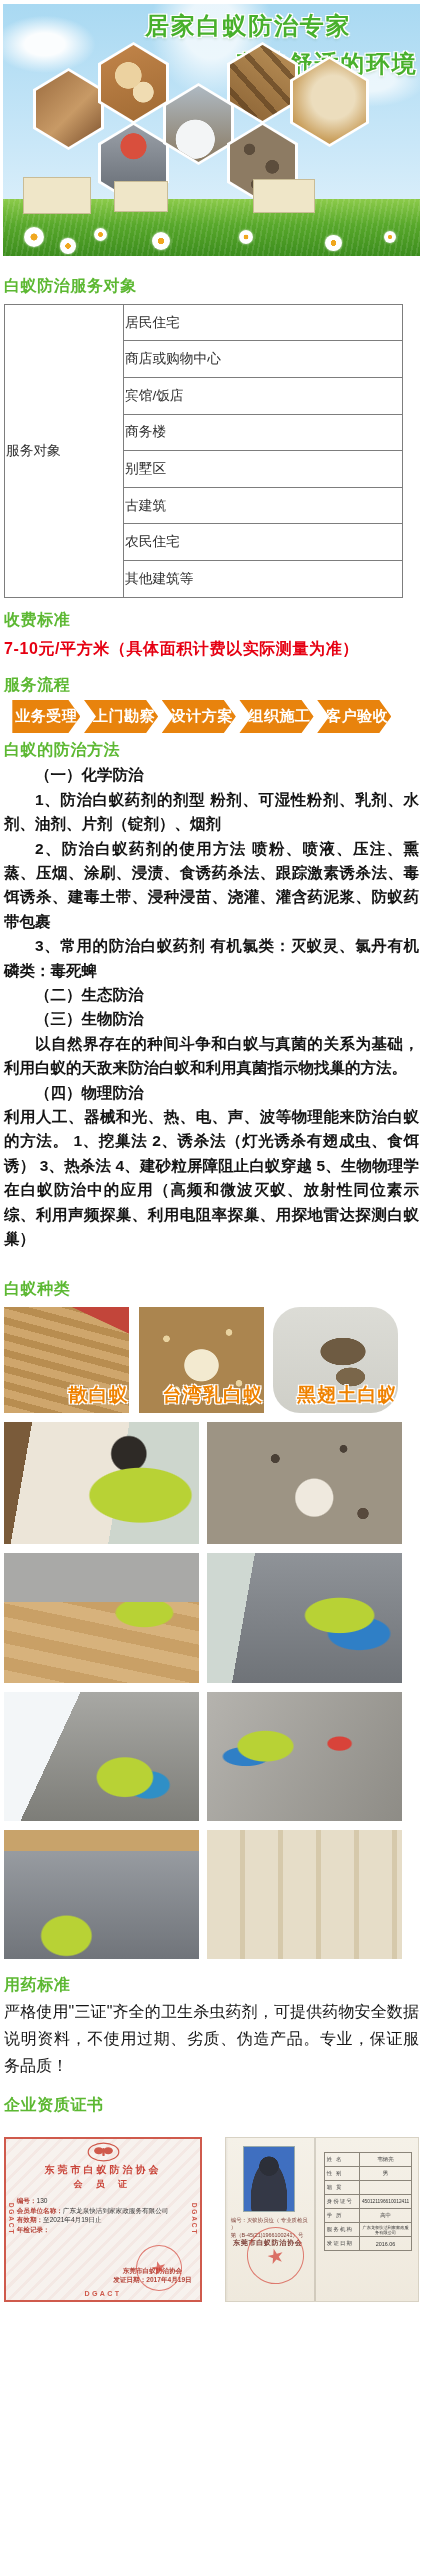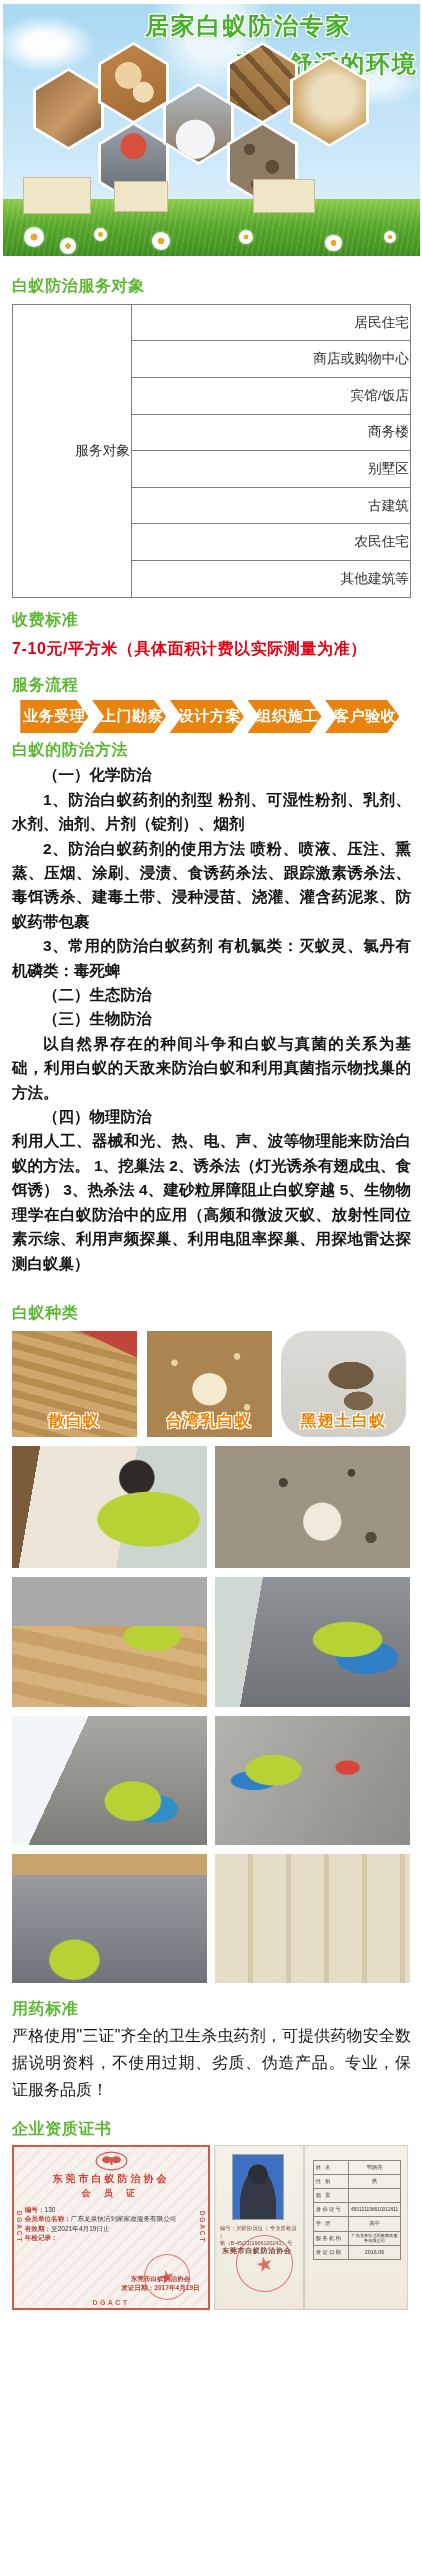--- a/index.html
+++ b/index.html
@@ -1,20 +1,20 @@
 <!DOCTYPE html>
 <html style="font-size:9.5px"><head>
 <meta charset="utf-8">
 <style>
   html,body{margin:0;padding:0;}
   body{
     width:423px;height:2576px;overflow:hidden;background:#ffffff;
     font-family:"Liberation Sans","DejaVu Sans",sans-serif;color:#1a1a1a;
   }
-  .content{padding:0 12px;}
+  .content{padding:0 4px;}
 
   
   .banner{
     position:relative;margin:4px 3px 0;height:252px;overflow:hidden;
     background:
       radial-gradient(ellipse at 10% 16%, rgba(255,255,255,.95) 0 20px, rgba(255,255,255,0) 51px),
       radial-gradient(ellipse at 50% 10%, rgba(255,255,255,.75) 0 27px, rgba(255,255,255,0) 62px),
       radial-gradient(ellipse at 88% 30%, rgba(255,255,255,.7) 0 24px, rgba(255,255,255,0) 57px),
       linear-gradient(#a9d9f2 0%, #c9e7f8 55%, #e6f4fc 100%);
   }
@@ -47,21 +47,21 @@
   #h-targets{margin-top:19.7px;}
   #h-pricing{margin-top:12px;}
   #h-flow{margin-top:15px;}
   #h-methods{margin-top:7.1px;}
   #h-species{margin-top:27px;}
   #h-medication{margin-top:15.5px;}
   #h-certs{margin-top:10.7px;}
 
   
   table.targets{margin-top:8.3px;width:399px;height:294px;border-collapse:collapse;table-layout:fixed;}
-  table.targets td{border:1.2px solid #7d7d7d;text-align:right;vertical-align:middle;
+  table.targets td{border:1.2px solid #7d7d7d;text-align:left;vertical-align:middle;
     font-size:13.7px;color:#2f2f2f;}
   td.rowhead{width:116px;}
 
   
   .price{margin:9.5px 0 0;font-size:16px;font-weight:bold;color:#e60012;letter-spacing:0.6px;}
 
   
   .flow{display:flex;gap:3.6px;margin:5.4px 0 0 8.3px;width:379px;}
   .flow .step{flex:1;height:33px;background:#e8830d;color:#fff;font-size:15px;font-weight:bold;
     display:flex;align-items:center;justify-content:center;letter-spacing:0.6px;
@@ -70,34 +70,34 @@
   .flow .step.first{clip-path:polygon(0 0,calc(100% - 12px) 0,100% 50%,calc(100% - 12px) 100%,0 100%);padding-left:0;}
 
   
   .methods{margin-top:3.6px;font-size:15.5px;line-height:24.4px;color:#141414;text-align:justify;font-weight:bold;}
   .methods p{margin:0;}
   .methods p.indent{text-indent:2em;}
 
   
   .species{display:flex;gap:9.5px;margin-top:8.3px;}
   .species figure{position:relative;margin:0;width:125px;height:106px;overflow:hidden;}
-  .species figcaption{position:absolute;left:0;right:0;bottom:4.8px;text-align:center;
-    font-size:16px;font-weight:bold;color:#ef8200;letter-spacing:1.2px;
+  .species figcaption{position:absolute;left:0;right:0;bottom:4.8px;text-align:right;
+    font-size:19px;font-weight:bold;color:#ef8200;letter-spacing:1.2px;
     text-shadow:-1.2px -1.2px 0 #fff,1.2px -1.2px 0 #fff,-1.2px 1.2px 0 #fff,1.2px 1.2px 0 #fff;}
 
   
   .workgrid{display:grid;grid-template-columns:195px 195px;grid-template-rows:122px 130px 129px 129px;
     gap:9px 8.3px;margin-top:9.5px;}
   .photo{width:100%;height:100%;}
 
   
   .medtext{margin-top:3.6px;font-size:16px;line-height:27px;color:#141414;text-align:justify;}
 
   
-  .certs{display:flex;gap:4px;margin-top:6px;height:165px;}
+  .certs{display:flex;gap:23px;margin-top:22px;height:165px;}
   .cert-left{position:relative;width:198px;height:100%;background:
       repeating-linear-gradient(135deg, rgba(205,105,95,.07) 0 3px, rgba(205,105,95,0) 3px 9.5px),
       #f7f2ee;
     border:2.4px double #cf5a4c;box-sizing:border-box;overflow:hidden;}
   .cert-left .logo{display:block;margin:3.6px auto 1.2px;}
   .cl-title{ text-align:center;color:#c9453a;font-weight:bold;font-size:10px;letter-spacing:3px;}
   .cl-title2{text-align:center;color:#c9453a;font-weight:bold;font-size:9px;letter-spacing:5.4px;margin-top:1.2px;}
   .cl-fields{margin:4.8px 0 0 10.7px;}
   .cl-row{font-size:6.6px;line-height:9.5px;color:#333;}
   .cl-row .lab{color:#b5453a;font-weight:bold;}

